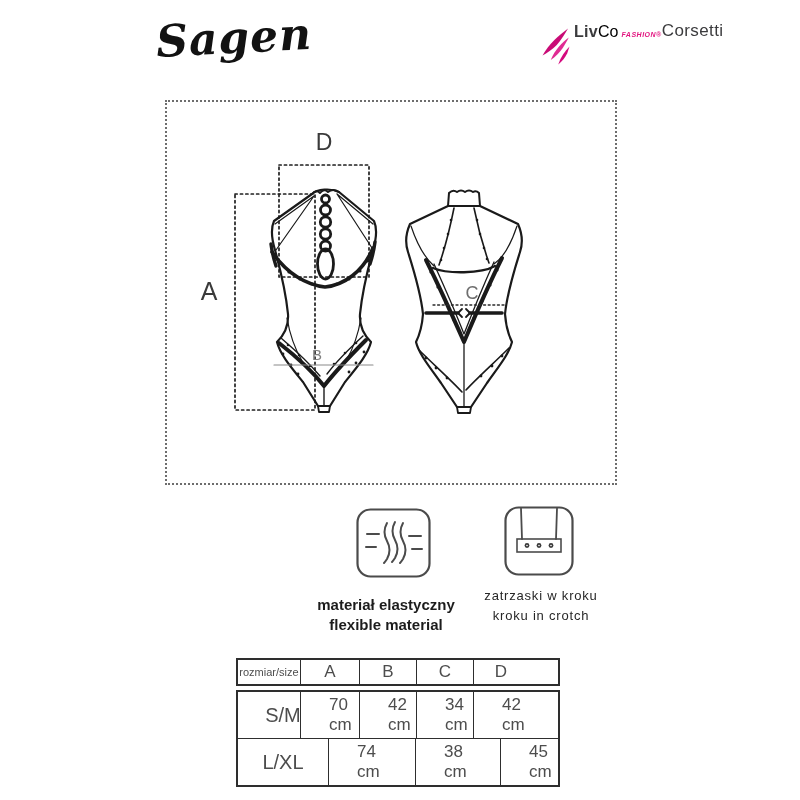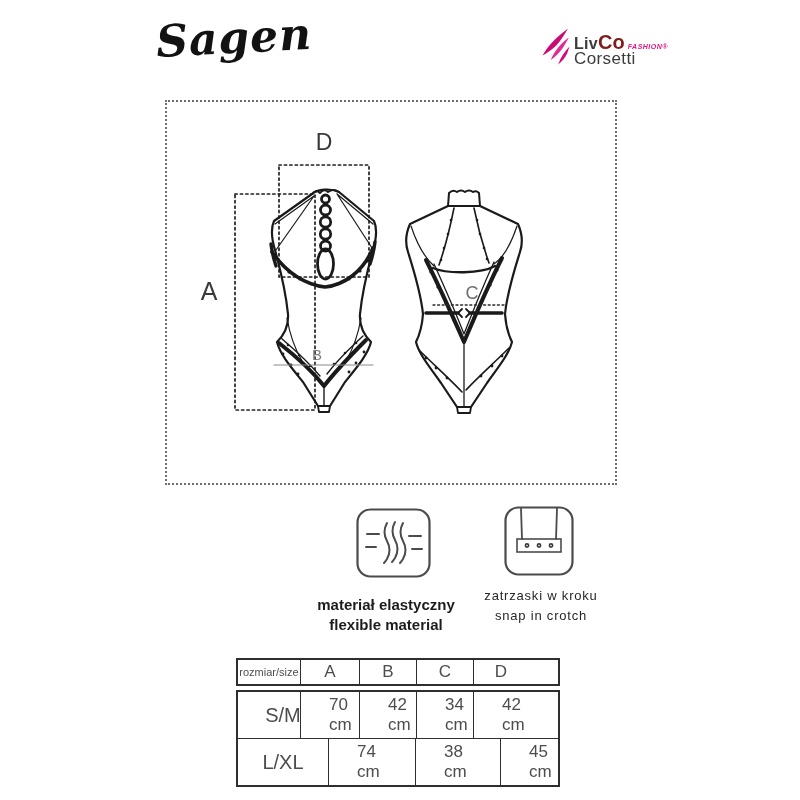--- a/index.html
+++ b/index.html
@@ -7,24 +7,24 @@
           font-family:"Liberation Sans", sans-serif;}
 
   
   .product-title{position:absolute;left:156px;top:12px;
     font-family:"DejaVu Serif", serif;font-style:italic;font-weight:bold;
     font-size:44px;color:#121212;transform:rotate(-3deg);letter-spacing:1px;}
 
   
   .logo{position:absolute;left:541px;top:24px;display:flex;align-items:flex-start;}
   .logo .wing{width:30px;height:48px;margin-right:3px;}
-  .logo .txt{display:flex;flex-direction:column;margin-top:8px;}
+  .logo .txt{display:flex;flex-direction:row;}
   .logo .row1{display:flex;align-items:baseline;line-height:1;}
   .logo .liv{font-weight:bold;font-size:16px;color:#3b3b3d;letter-spacing:0.3px;}
-  .logo .co{font-weight:bold;font-size:20px;color:#7f1d1d;}
+  .logo .co{font-weight:normal;font-size:16px;color:#000000;}
   .logo .fashion{font-weight:bold;font-style:italic;font-size:7px;color:#e2147f;
     margin-left:3px;letter-spacing:0.5px;}
   .logo .corsetti{font-weight:normal;font-size:17px;color:#3b3b3d;margin-top:-2px;
     letter-spacing:0.4px;line-height:1;}
 
   
   .diagram-frame{position:absolute;left:165px;top:100px;width:452px;height:385px;
     border:2px dotted #6d6d6d;box-sizing:border-box;}
   .diagram-frame svg{position:absolute;left:0;top:0;}
 
@@ -241,21 +241,21 @@
       </g>
     </g>
   </svg>
 
   <div class="caption caption-left">
     <div>materiał elastyczny</div>
     <div>flexible material</div>
   </div>
   <div class="caption caption-right">
     <div>zatrzaski w kroku</div>
-    <div>snap in crotch</div>
+    <div>kroku in crotch</div>
   </div>
 
   <div class="size-table">
     <div class="tbl-head">
       <div class="cell">rozmiar/size</div>
       <div class="cell">A</div>
       <div class="cell">B</div>
       <div class="cell">C</div>
       <div class="cell">D</div>
     </div>

